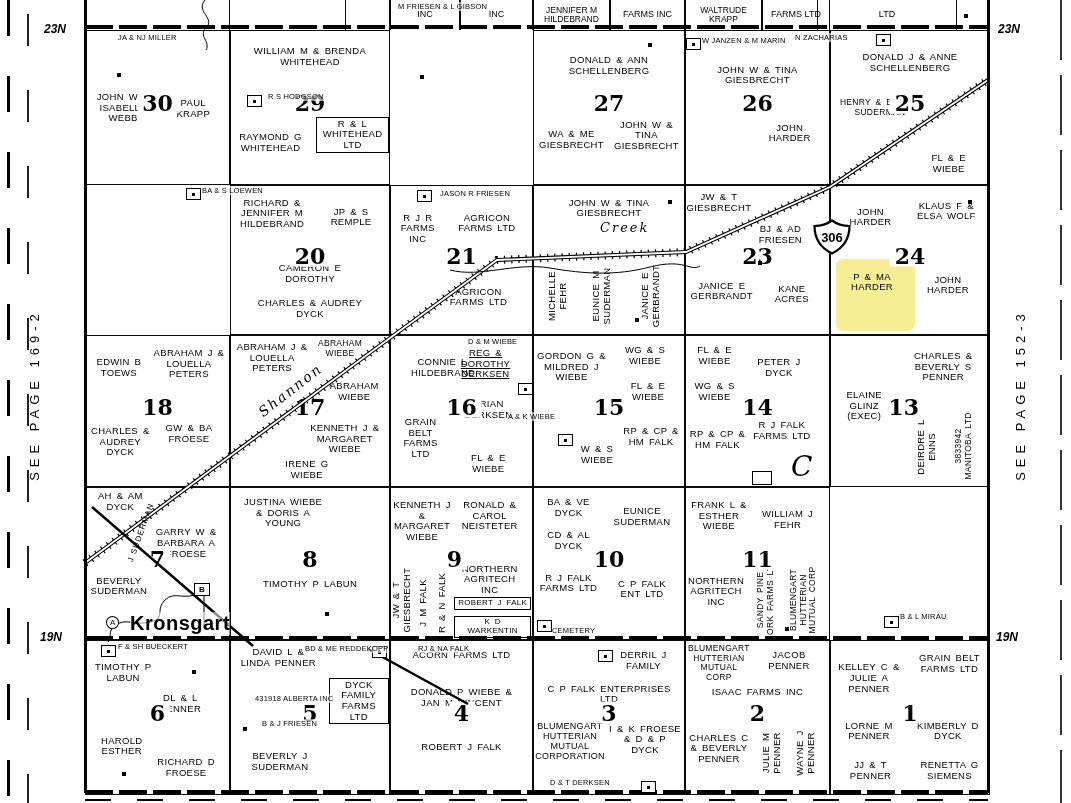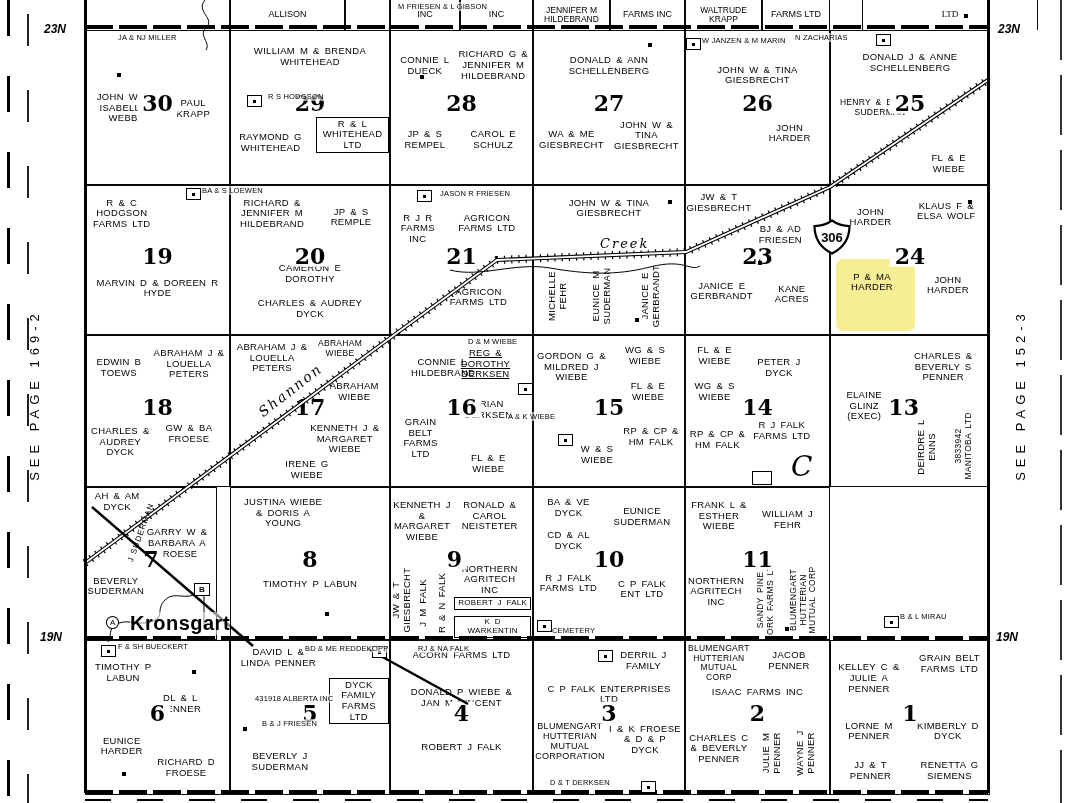--- a/index.html
+++ b/index.html
@@ -76,29 +76,20 @@
       <div class="num" style="left: 50%; top: 47%;">30</div>
     </div>
     <div class="section" style="left: 230px; top: 30px; width: 160px; height: 155px;">
       <div class="line-h" style="top: 50%; left: 0%; width: 100%;"></div>
       <div class="line-v" style="left: 52%; top: 50%; height: 50%;"></div>
       <div class="parcel" style="left: 5%; top: 10%; width: 90%;">WILLIAM M &amp; BRENDA WHITEHEAD</div>
       <div class="parcel" style="left: 0%; top: 66%; width: 50%;">RAYMOND G WHITEHEAD</div>
       <div class="parcel bx" style="left: 54%; top: 56%; width: 42%;">R &amp; L WHITEHEAD LTD</div>
       <div class="num" style="left: 50%; top: 47%;">29</div>
     </div>
-    <div class="section" style="left: 390px; top: 30px; width: 143px; height: 155px;">
-      <div class="line-h" style="top: 50%; left: 0%; width: 100%;"></div>
-      <div class="line-v" style="left: 46%; top: 0%; height: 100%;"></div>
-      <div class="parcel" style="left: 2%; top: 16%; width: 44%;">CONNIE L DUECK</div>
-      <div class="parcel" style="left: 47%; top: 12%; width: 51%;">RICHARD G &amp; JENNIFER M HILDEBRAND</div>
-      <div class="parcel" style="left: 2%; top: 64%; width: 44%;">JP &amp; S REMPEL</div>
-      <div class="parcel" style="left: 47%; top: 64%; width: 51%;">CAROL E SCHULZ</div>
-      <div class="num" style="left: 50%; top: 47%;">28</div>
-    </div>
     <div class="section" style="left: 533px; top: 30px; width: 152px; height: 155px;">
       <div class="line-h" style="top: 50%; left: 0%; width: 100%;"></div>
       <div class="line-v" style="left: 50%; top: 50%; height: 50%;"></div>
       <div class="parcel" style="left: 8%; top: 16%; width: 84%;">DONALD &amp; ANN SCHELLENBERG</div>
       <div class="parcel" style="left: 0%; top: 64%; width: 50%;">WA &amp; ME GIESBRECHT</div>
       <div class="parcel" style="left: 50%; top: 58%; width: 50%;">JOHN W &amp; TINA GIESBRECHT</div>
       <div class="num" style="left: 50%; top: 47%;">27</div>
     </div>
     <div class="section" style="left: 685px; top: 30px; width: 145px; height: 155px;">
       <div class="line-h" style="top: 50%; left: 0%; width: 100%;"></div>
@@ -106,27 +97,20 @@
       <div class="parcel" style="left: 6%; top: 22%; width: 88%;">JOHN W &amp; TINA GIESBRECHT</div>
       <div class="parcel" style="left: 50%; top: 60%; width: 45%;">JOHN HARDER</div>
       <div class="num" style="left: 50%; top: 47%;">26</div>
     </div>
     <div class="section" style="left: 830px; top: 30px; width: 160px; height: 155px;">
       <div class="line-h" style="top: 50%; left: 0%; width: 28%;"></div>
       <div class="parcel" style="left: 6%; top: 14%; width: 88%;">DONALD J &amp; ANNE SCHELLENBERG</div>
       <div class="parcel" style="left: 2%; top: 44%; width: 58%; font-size: 8.5px;">HENRY &amp; EUNICE SUDERMAN</div>
       <div class="parcel" style="left: 52%; top: 80%; width: 45%;">FL &amp; E WIEBE</div>
       <div class="num" style="left: 50%; top: 47%;">25</div>
-    </div>
-    <div class="section" style="left: 85px; top: 185px; width: 145px; height: 150px;">
-      <div class="line-h" style="top: 46%; left: 0%; width: 100%;"></div>
-      <div class="line-v" style="left: 55%; top: 0%; height: 46%;"></div>
-      <div class="parcel" style="left: 0%; top: 8%; width: 50%;">R &amp; C HODGSON FARMS LTD</div>
-      <div class="parcel" style="left: 4%; top: 62%; width: 92%;">MARVIN D &amp; DOREEN R HYDE</div>
-      <div class="num" style="left: 50%; top: 47%;">19</div>
     </div>
     <div class="section" style="left: 230px; top: 185px; width: 160px; height: 150px;">
       <div class="line-h" style="top: 46%; left: 0%; width: 100%;"></div>
       <div class="line-h" style="top: 70%; left: 0%; width: 100%;"></div>
       <div class="line-v" style="left: 52%; top: 0%; height: 46%;"></div>
       <div class="parcel" style="left: 0%; top: 8%; width: 52%;">RICHARD &amp; JENNIFER M HILDEBRAND</div>
       <div class="parcel" style="left: 55%; top: 14%; width: 42%;">JP &amp; S REMPLE</div>
       <div class="parcel" style="left: 15%; top: 52%; width: 70%;">CAMERON E DOROTHY</div>
       <div class="parcel" style="left: 8%; top: 76%; width: 84%;">CHARLES &amp; AUDREY DYCK</div>
       <div class="num" style="left: 50%; top: 47%;">20</div>
@@ -221,21 +205,21 @@
     <div class="section" style="left: 830px; top: 335px; width: 160px; height: 152px;">
       <div class="line-h" style="top: 48%; left: 42%; width: 58%;"></div>
       <div class="line-v" style="left: 42%; top: 0%; height: 100%;"></div>
       <div class="line-v" style="left: 70%; top: 48%; height: 52%;"></div>
       <div class="parcel" style="left: 0%; top: 36%; width: 42%;">ELAINE GLINZ (EXEC)</div>
       <div class="parcel" style="left: 44%; top: 10%; width: 54%;">CHARLES &amp; BEVERLY S PENNER</div>
       <div class="parcel v" style="left: 61%; top: 74%; width: 68px;">DEIRDRE L ENNS</div>
       <div class="parcel v" style="left: 84%; top: 73%; width: 72px; font-size: 8.5px;">3833942 MANITOBA LTD</div>
       <div class="num" style="left: 46%; top: 47%;">13</div>
     </div>
-    <div class="section" style="left: 85px; top: 487px; width: 132px; height: 153px;">
+    <div class="section" style="left: 85px; top: 487px; width: 145px; height: 153px;">
       <div class="parcel" style="left: 3%; top: 2%; width: 42%;">AH &amp; AM DYCK</div>
       <div class="parcel" style="left: 42%; top: 26%; width: 56%;">GARRY W &amp; BARBARA A FROESE</div>
       <div class="parcel" style="left: 0%; top: 58%; width: 46%;">BEVERLY SUDERMAN</div>
       <div class="num" style="left: 50%; top: 47%;">7</div>
     </div>
     <div class="section" style="left: 230px; top: 487px; width: 160px; height: 153px;">
       <div class="line-h" style="top: 46%; left: 0%; width: 100%;"></div>
       <div class="line-v" style="left: 58%; top: 0%; height: 46%;"></div>
       <div class="parcel" style="left: 8%; top: 6%; width: 50%;">JUSTINA WIEBE &amp; DORIS A YOUNG</div>
       <div class="parcel" style="left: 10%; top: 60%; width: 80%;">TIMOTHY P LABUN</div>
@@ -277,21 +261,21 @@
       <div class="parcel v" style="left: 56%; top: 74%; width: 82px; font-size: 8.5px;">SANDY PINE PORK FARMS LTD</div>
       <div class="parcel v" style="left: 82%; top: 74%; width: 86px; font-size: 8.5px;">BLUMENGART HUTTERIAN MUTUAL CORP</div>
       <div class="num" style="left: 50%; top: 47%;">11</div>
     </div>
     <div class="section" style="left: 85px; top: 640px; width: 145px; height: 155px;">
       <div class="line-h" style="top: 48%; left: 0%; width: 44%;"></div>
       <div class="line-h" style="top: 70%; left: 44%; width: 56%;"></div>
       <div class="line-v" style="left: 44%; top: 12%; height: 88%;"></div>
       <div class="parcel" style="left: 0%; top: 14%; width: 52%;">TIMOTHY P LABUN</div>
       <div class="parcel" style="left: 40%; top: 34%; width: 52%;">DL &amp; L PENNER</div>
-      <div class="parcel" style="left: 2%; top: 62%; width: 46%;">EUNICE HARDER</div>
+      <div class="parcel" style="left: 2%; top: 62%; width: 46%;">HAROLD ESTHER</div>
       <div class="parcel" style="left: 44%; top: 76%; width: 52%;">RICHARD D FROESE</div>
       <div class="num" style="left: 50%; top: 47%;">6</div>
     </div>
     <div class="section" style="left: 230px; top: 640px; width: 160px; height: 155px;">
       <div class="line-h" style="top: 48%; left: 0%; width: 30%;"></div>
       <div class="line-h" style="top: 74%; left: 0%; width: 100%;"></div>
       <div class="line-v" style="left: 58%; top: 6%; height: 68%;"></div>
       <div class="parcel" style="left: 4%; top: 4%; width: 52%;">DAVID L &amp; LINDA PENNER</div>
       <div class="parcel bx" style="left: 62%; top: 24%; width: 34%;">DYCK FAMILY FARMS LTD</div>
       <div class="parcel" style="left: 4%; top: 72%; width: 54%;">BEVERLY J SUDERMAN</div>
@@ -335,29 +319,28 @@
       <div class="line-v" style="left: 49%; top: 0%; height: 100%;"></div>
       <div class="parcel" style="left: 0%; top: 14%; width: 48%;">KELLEY C &amp; JULIE A PENNER</div>
       <div class="parcel" style="left: 54%; top: 8%; width: 42%;">GRAIN BELT FARMS LTD</div>
       <div class="parcel" style="left: 0%; top: 52%; width: 48%;">LORNE M PENNER</div>
       <div class="parcel" style="left: 50%; top: 52%; width: 48%;">KIMBERLY D DYCK</div>
       <div class="parcel" style="left: 4%; top: 78%; width: 42%;">JJ &amp; T PENNER</div>
       <div class="parcel" style="left: 52%; top: 78%; width: 46%;">RENETTA G SIEMENS</div>
       <div class="num" style="left: 50%; top: 47%;">1</div>
     </div>
     <div class="topcell" style="left: 85px; width: 145px;"></div>
-    <div class="topcell" style="left: 230px; width: 115px;">ALLISON</div>
     <div class="topcell" style="left: 345px; width: 45px;"></div>
     <div class="topcell" style="left: 390px; width: 70px;">INC</div>
     <div class="topcell" style="left: 460px; width: 73px;">INC</div>
     <div class="topcell" style="left: 533px; width: 77px; font-size: 8.5px;">JENNIFER M HILDEBRAND</div>
     <div class="topcell" style="left: 610px; width: 75px;">FARMS INC</div>
     <div class="topcell" style="left: 685px; width: 77px; font-size: 8.5px;">WALTRUDE KRAPP</div>
     <div class="topcell" style="left: 762px; width: 68px;">FARMS LTD</div>
-    <div class="topcell" style="left: 862px; width: 176px; font-family: Liberation Serif, serif;">LTD</div>
+    <div class="topcell" style="left: 817px; width: 140px;">LTD</div>
     <div class="dot" style="left: 117px; top: 73px;"></div>
     <div class="boxd" style="left: 247px; top: 95px;">
       <i></i>
     </div>
     <div class="dot" style="left: 420px; top: 75px;"></div>
     <div class="dot" style="left: 648px; top: 43px;"></div>
     <div class="boxd" style="left: 686px; top: 38px;">
       <i></i>
     </div>
     <div class="boxd" style="left: 876px; top: 34px;">
@@ -420,21 +403,21 @@
     <div class="lab sm" style="left: 255px; top: 694px;">431918 ALBERTA INC</div>
     <div class="lab sm" style="left: 262px; top: 719px;">B &amp; J FRIESEN</div>
     <div class="lab sm" style="left: 418px; top: 644px;">RJ &amp; NA FALK</div>
     <div class="lab sm" style="left: 550px; top: 778px;">D &amp; T DERKSEN</div>
     <div class="lab corner" style="left: 44px; top: 22px;">23N</div>
     <div class="lab corner" style="left: 998px; top: 22px;">23N</div>
     <div class="lab corner" style="left: 40px; top: 630px;">19N</div>
     <div class="lab corner" style="left: 996px; top: 630px;">19N</div>
     <div class="lab seepage" style="left: 34px; top: 395px;">SEE PAGE 169-2</div>
     <div class="lab seepage" style="left: 1020px; top: 395px;">SEE PAGE 152-3</div>
-    <div class="lab creek" style="left: 600px; top: 236px;">Creek</div>
+    <div class="lab creek" style="left: 600px; top: 220px;">Creek</div>
     <div class="lab creek shan" style="left: 252px; top: 382px;">Shannon</div>
     <div class="lab town" style="left: 130px; top: 612px;">Kronsgart</div>
     <div class="lab scriptc" style="left: 791px; top: 450px;">C</div>
     <div class="lab bmark" style="left: 194px; top: 583px;">B</div>
     <div class="lab amark" style="left: 106px; top: 616px;">A</div>
     <div class="lab diag" style="left: 126px; top: 560px;">J SUDERMAN</div>
     <svg id="overlay" width="1071" height="803">
 
     <path class="ties" d="M85 563 L390 338 L497 260 L686 252 L830 187 L988 80"></path>
     <path class="railA" d="M85 563 L390 338 L497 260 L686 252 L830 187 L988 80"></path>

